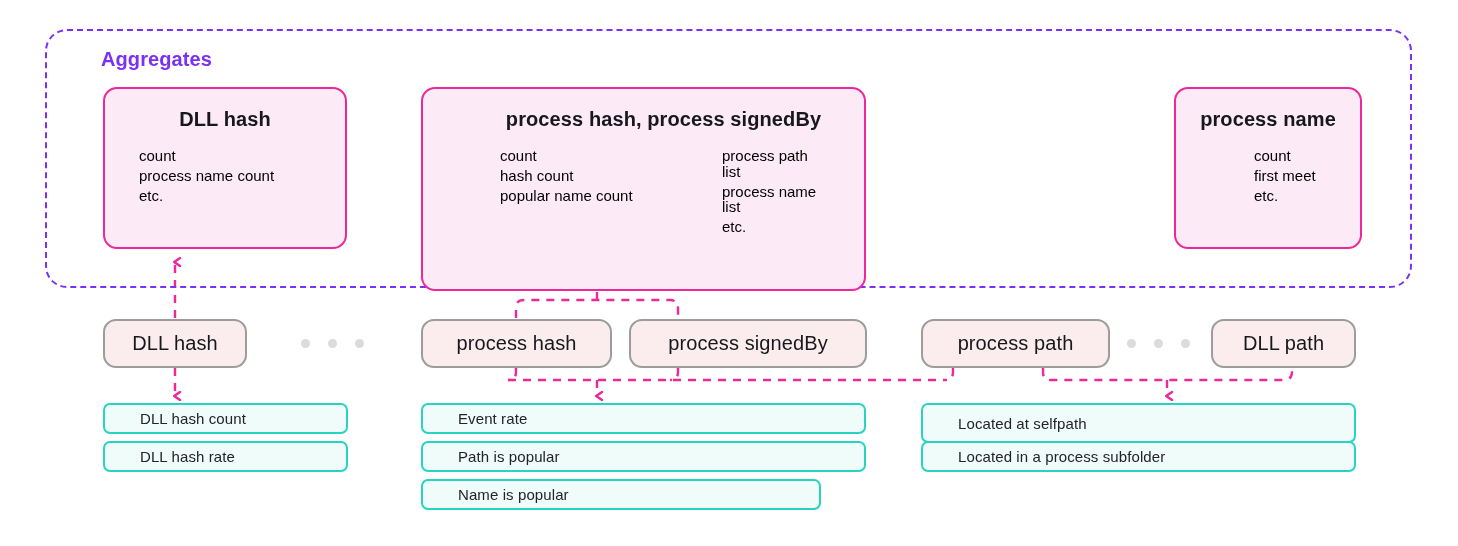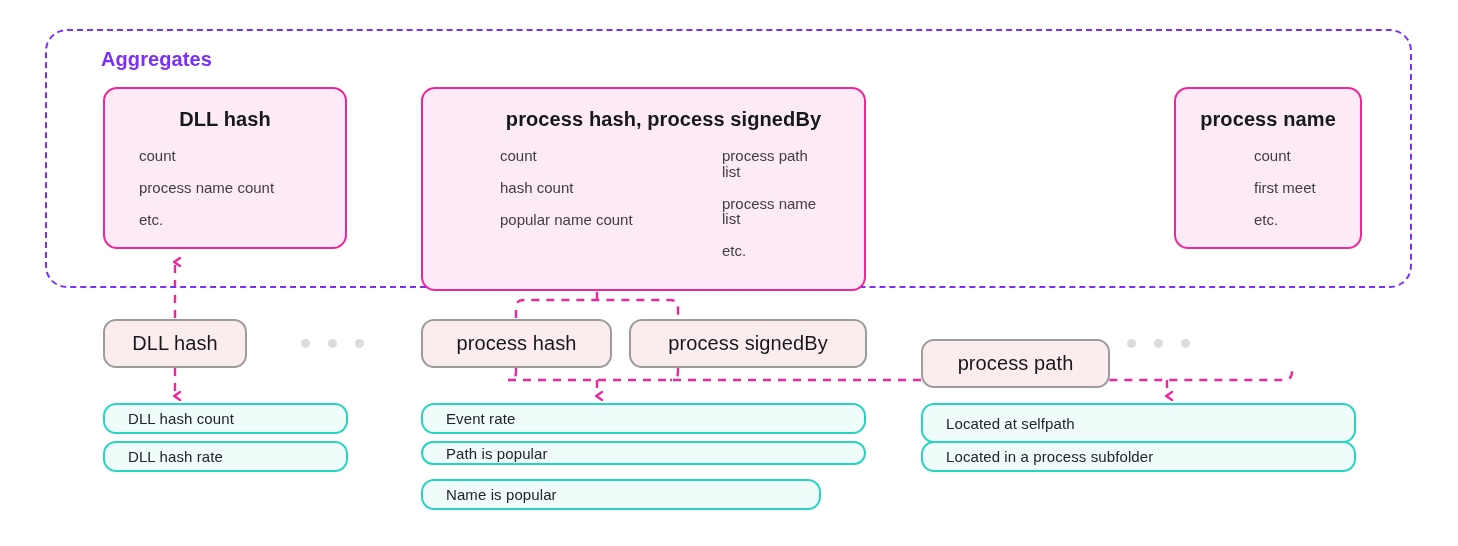--- a/index.html
+++ b/index.html
@@ -48,23 +48,23 @@
     letter-spacing:.1px;
   }
   .agg-card .card-cols{
     display:flex;
     margin-top:17px;
     padding:0 34px;
     box-sizing:border-box;
   }
   .agg-card .card-col{
     display:flex;flex-direction:column;
-    gap:16px;
+    gap:4px;
     font-size:15px;
-    color:#404040;
+    color:#000000;
     line-height:1.05;
   }
   .agg-card.two-col .card-cols{padding:0 37px;}
   .agg-card.two-col .card-col:first-child{width:222px;flex:none;}
   .agg-card.card-right .card-cols{padding-left:78px;}
 
   
   .chip{
     position:absolute;
     background:#FBEDED;
@@ -80,24 +80,24 @@
 
   
   .dots{position:absolute;display:flex;gap:18px;align-items:center;z-index:4;}
   .dots span{display:block;width:9px;height:9px;border-radius:50%;background:#DCDCDC;}
 
   
   .pill{
     position:absolute;
     background:#F0FCFA;
     border:2px solid #27D4C2;
-    border-radius:13px;
+    border-radius:7px;
     box-sizing:border-box;
     display:flex;align-items:center;
-    padding-left:23px;
+    padding-left:35px;
     font-size:15px;
     color:#22242a;
     z-index:4;
     letter-spacing:.1px;
   }
 </style>
 </head>
 <body>
 
 <div id="stage">
@@ -178,32 +178,33 @@
   <div class="dots" style="left:301px;top:339px;">
     <span></span>
     <span></span>
     <span></span>
   </div>
 
   <div class="chip" style="left:421px;top:319px;width:191px;height:49px;">process hash</div>
 
   <div class="chip" style="left:629px;top:319px;width:238px;height:49px;">process signedBy</div>
 
-  <div class="chip" style="left:921px;top:319px;width:189px;height:49px;margin-top:20px;">process path</div>
+  <div class="chip" style="left:921px;top:319px;width:189px;height:49px;">process path</div>
 
   <div class="dots" style="left:1127px;top:339px;">
     <span></span>
     <span></span>
     <span></span>
   </div>
 
+  <div class="chip" style="left:1211px;top:319px;width:145px;height:49px;">DLL path</div>
 
   <div class="pill" style="left:103px;top:403px;width:245px;height:31px;">DLL hash count</div>
   <div class="pill" style="left:103px;top:441px;width:245px;height:31px;">DLL hash rate</div>
 
   <div class="pill" style="left:421px;top:403px;width:445px;height:31px;text-align:center;">Event rate</div>
-  <div class="pill" style="left:421px;top:441px;width:445px;height:24px;">Path is popular</div>
+  <div class="pill" style="left:421px;top:441px;width:445px;height:31px;">Path is popular</div>
   <div class="pill" style="left:421px;top:479px;width:400px;height:31px;">Name is popular</div>
 
   <div class="pill" style="left:921px;top:403px;width:435px;height:40px;">Located at selfpath</div>
   <div class="pill" style="left:921px;top:441px;width:435px;height:31px;">Located in a process subfolder</div>
 
 </div>
 
 </body></html>

